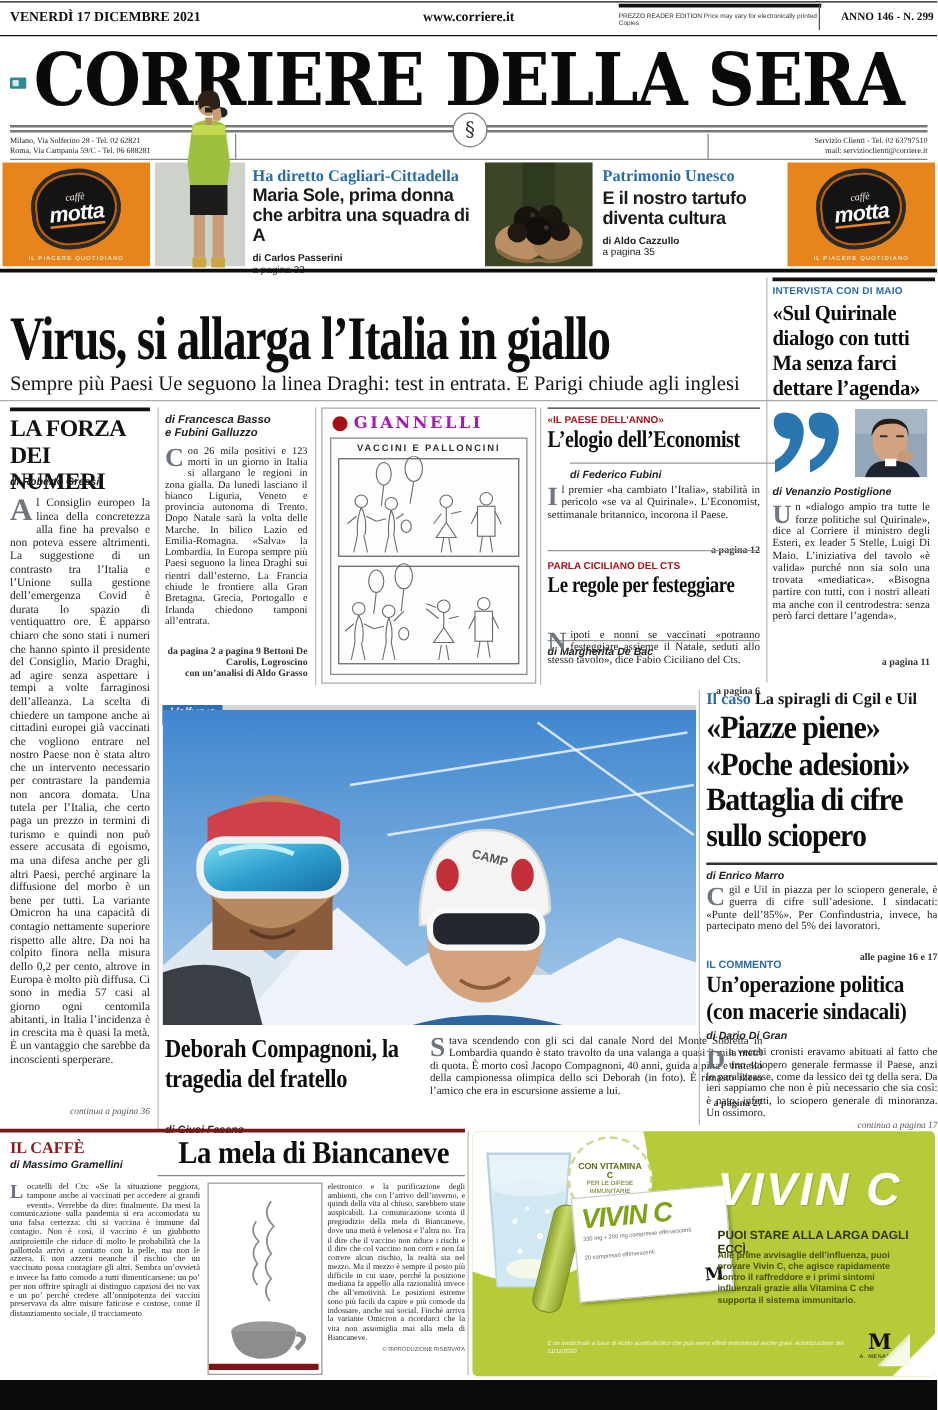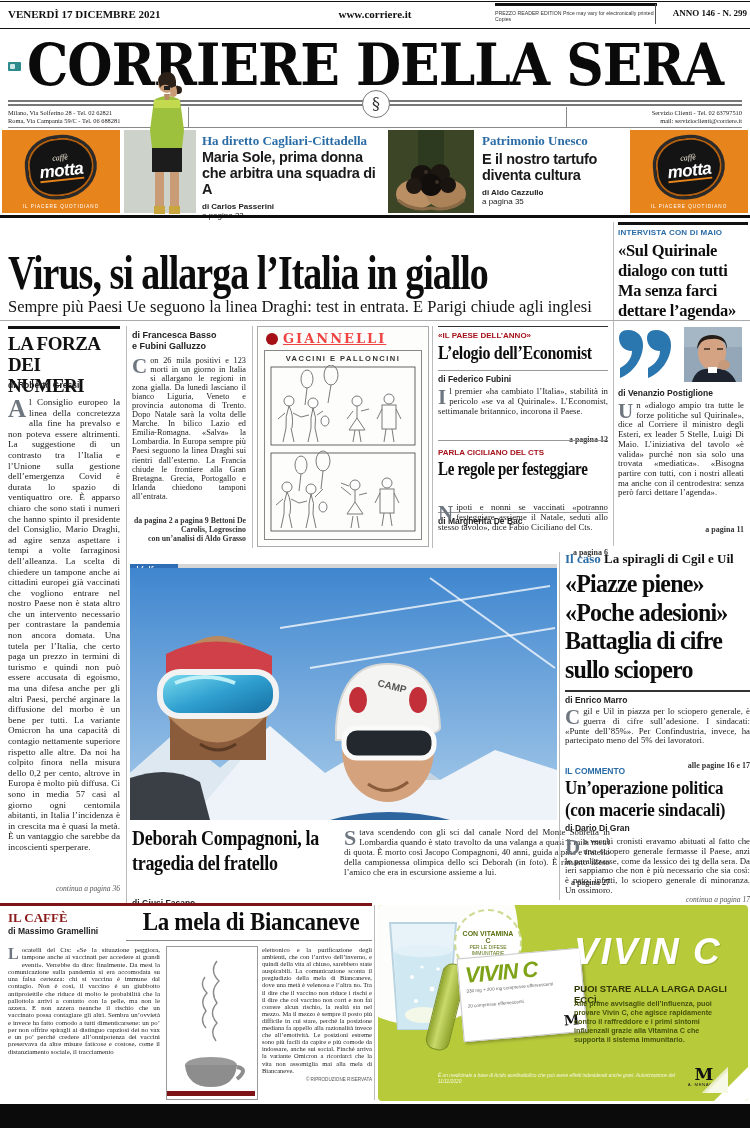--- a/index.html
+++ b/index.html
@@ -8,21 +8,21 @@
   .abs{position:absolute;}
   .hrule{position:absolute;background:#999;height:1px;}
   .vrule{position:absolute;background:#bbb;width:1px;}
   .sans{font-family:"Liberation Sans",sans-serif;}
   .serif{font-family:"Liberation Serif",serif;}
   .just{text-align:justify;}
   .right{text-align:right;}
   .headline{font-weight:bold;transform-origin:0 0;letter-spacing:-0.3px;color:#0d0d0d;}
   .kicker-red{color:#a6121a;font-family:"Liberation Sans",sans-serif;font-weight:bold;}
   .kicker-blue{color:#2a6ca6;font-family:"Liberation Sans",sans-serif;font-weight:bold;}
-  .byline{font-family:"Liberation Sans",sans-serif;font-weight:bold;font-size:8.5px;color:#222;}
+  .byline{font-family:"Liberation Sans",sans-serif;font-weight:bold;font-size:8.5px;color:#222;font-style:italic;}
   .body-txt{font-size:8.8px;line-height:9.8px;color:#1c1c1c;}
   .drop{float:left;font-family:"Liberation Serif",serif;font-weight:bold;font-size:25px;
         line-height:21px;color:#6e7680;padding:1px 3px 0 0;}
   .pageref{font-size:8px;color:#333;text-align:right;font-weight:bold;margin-top:11px;}
   .continua{font-size:7.5px;font-style:italic;color:#555;text-align:right;}
   .promo-kicker{color:#2a6ca6;font-weight:bold;font-size:13px;font-family:"Liberation Serif",serif;}
   .promo-head{font-family:"Liberation Sans",sans-serif;font-weight:bold;font-size:14.5px;
               line-height:16px;color:#1a1a1a;letter-spacing:-0.3px;}
   .tinybyline{font-family:"Liberation Sans",sans-serif;font-size:8px;color:#222;}
   .motta{background:#e8841c;position:absolute;overflow:hidden;}
@@ -168,21 +168,21 @@
   </div>
   <div class="abs pageref" style="left:132px;top:505px;width:114px;font-size:7.8px;line-height:9px;">
     <div>da pagina 2 a pagina 9 Bettoni De Carolis, Logroscino</div>
     <div>con un’analisi di Aldo Grasso</div>
   </div>
   <div class="vrule" style="left:252px;top:326px;height:222px;"></div>
 
   <div class="abs" style="left:257px;top:326px;width:170px;height:219px;border:1px solid #aaa;background:#fdfdfc;">
     <div style="display:flex;align-items:center;gap:5px;padding:4px 0 2px 8px;">
       <span style="width:12px;height:12px;border-radius:50%;background:#a41016;display:inline-block;"></span>
-      <span style="font-family:'DejaVu Serif',serif;font-weight:bold;font-size:13px;letter-spacing:2px;color:#ef4444;text-decoration:underline;">GIANNELLI</span>
+      <span style="font-family:'DejaVu Serif',serif;font-weight:bold;font-size:13px;letter-spacing:2px;color:#a21caf;">GIANNELLI</span>
     </div>
     <div style="margin:2px 6px;border:1px solid #888;height:188px;position:relative;">
       <div class="sans" style="text-align:center;font-weight:bold;font-size:7.5px;letter-spacing:1.5px;color:#333;padding-top:3px;">VACCINI E PALLONCINI</div>
       <svg width="156" height="170" viewBox="0 0 156 170" style="display:block;margin:2px auto;">
         <g stroke="#6b6b6b" stroke-width="0.9" fill="none">
           <rect x="6" y="2" width="144" height="78" stroke="#555"></rect>
           <ellipse cx="42" cy="14" rx="6" ry="9"></ellipse>
             <line x1="42" y1="23" x2="40" y2="40"></line>
           <ellipse cx="66" cy="10" rx="7" ry="10"></ellipse>
             <line x1="66" y1="20" x2="63" y2="38"></line>
@@ -214,21 +214,21 @@
             <path d="M119,148 l-2,13 M125,148 l2,13 M115,128 l-5,10 M129,128 l5,10"></path>
         </g>
       </svg>
     </div>
   </div>
   <div class="vrule" style="left:432px;top:326px;height:222px;"></div>
 
   <div class="abs" style="left:438px;top:326px;width:170px;height:1px;background:#333;"></div>
   <div class="abs kicker-red" style="left:438px;top:331px;font-size:8px;">«IL PAESE DELL’ANNO»</div>
   <div class="abs headline" style="left:438px;top:342px;width:172px;font-size:16px;transform:scaleY(1.2);">L’elogio dell’Economist</div>
-  <div class="abs byline" style="left:438px;top:370px;width:170px;border-top:1px solid #999;padding-top:3px;">di Federico Fubini</div>
+  <div class="abs byline" style="left:456px;top:370px;width:170px;border-top:1px solid #999;padding-top:3px;">di Federico Fubini</div>
   <div class="abs just body-txt" style="left:438px;top:387px;width:170px;">
     <span class="drop" style="font-size:21px;line-height:18px;">I</span><span>l premier «ha cambiato l’Italia», stabilità in pericolo «se va al Quirinale». L’Economist, settimanale britannico, incorona il Paese.</span>
   </div>
   <div class="abs pageref" style="left:438px;top:424px;width:170px;">a pagina 12</div>
   <div class="hrule" style="left:438px;top:440px;width:170px;background:#999;"></div>
 
   <div class="abs kicker-red" style="left:438px;top:448px;font-size:8px;">PARLA CICILIANO DEL CTS</div>
   <div class="abs headline" style="left:438px;top:459px;width:172px;font-size:15px;transform:scaleY(1.2);">Le regole per festeggiare</div>
   <div class="abs byline" style="left:438px;top:512px;width:170px;border-top:1px solid #999;padding-top:3px;">di Margherita De Bac</div>
   <div class="abs just body-txt" style="left:438px;top:503px;width:170px;">

